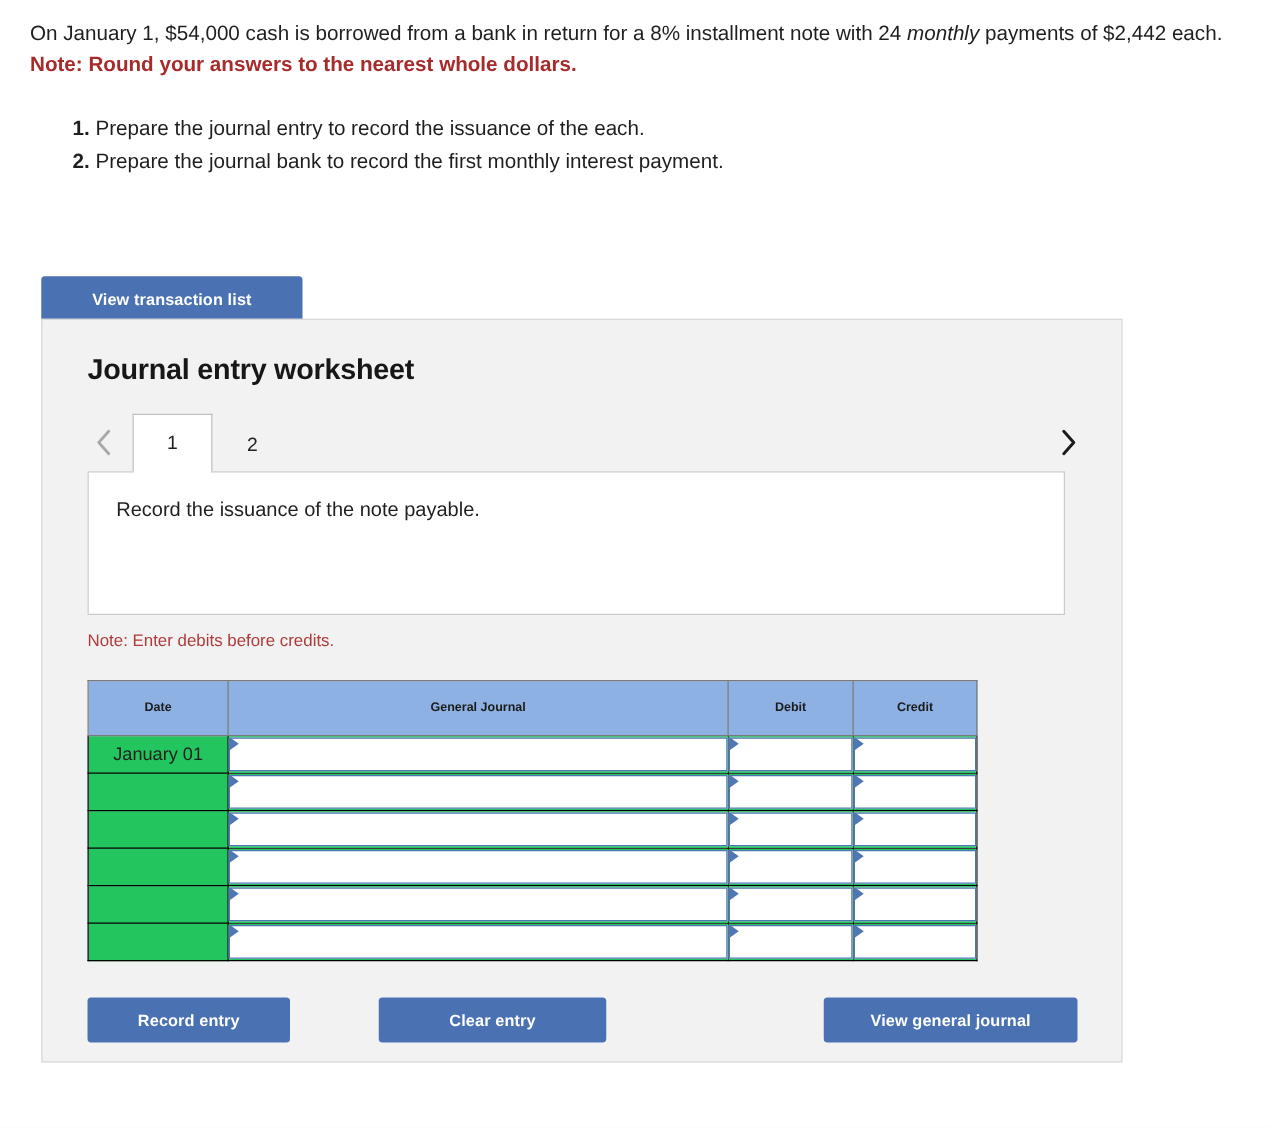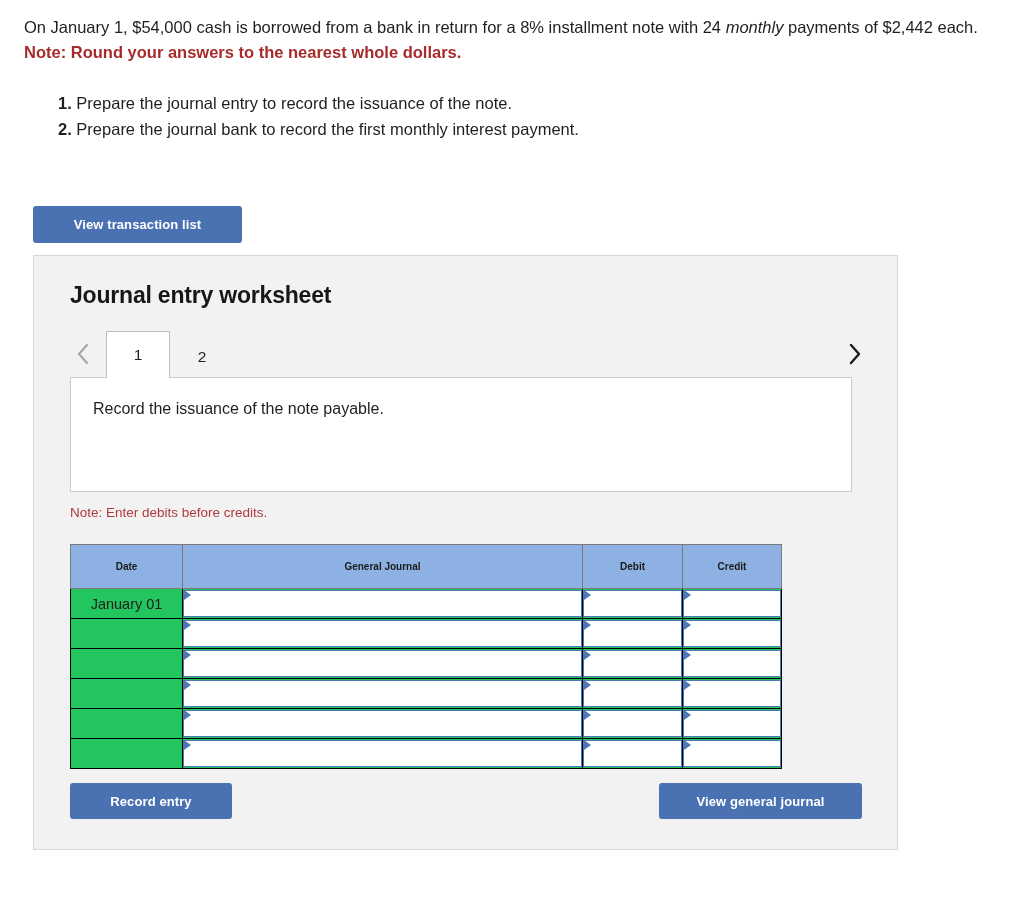--- a/index.html
+++ b/index.html
@@ -54,20 +54,21 @@
     color: #ffffff;
     font-family: "Liberation Sans", sans-serif;
     font-weight: bold;
     font-size: 13px;
     letter-spacing: .1px;
     cursor: pointer;
     padding: 0;
     display: inline-flex;
     align-items: center;
     justify-content: center;
+    margin-top: 15px;
   }
   #view-transaction-list {
     position: absolute;
     left: 33px;
     top: 206px;
     width: 209px;
     height: 37px;
   }
 
   
@@ -265,21 +266,21 @@
   }
 </style>
 </head>
 <body>
 
 <div id="problem">
   <div class="stmt"><span>On January 1, $54,000 cash is borrowed from a bank in return for a 8% installment note with 24 </span><span class="ital">monthly</span><span> payments of $2,442 each.</span></div>
   <div class="note-red">Note: Round your answers to the nearest whole dollars.</div>
 
   <ul id="tasks">
-    <li><span class="num">1.</span><span> Prepare the journal entry to record the issuance of the note.</span></li>
+    <li><span class="num">1.</span><span> Prepare the journal entry to record the issuance of the each.</span></li>
     <li><span class="num">2.</span><span> Prepare the journal bank to record the first monthly interest payment.</span></li>
   </ul>
 </div>
 
 <button id="view-transaction-list" class="btn-blue">View transaction list</button>
 
 <div id="worksheet-panel">
 
   <div id="worksheet-title">Journal entry worksheet</div>
 
@@ -429,14 +430,15 @@
           <td class="input-cell">
             <div class="input-box">
               <span class="tri"></span>
             </div>
           </td>
         </tr>
       </tbody>
   </table>
 
   <button id="record-entry" class="btn-blue">Record entry</button>
+  <button id="clear-entry" class="btn-blue">Clear entry</button>
   <button id="view-general-journal" class="btn-blue">View general journal</button>
 </div>
 
 </body></html>

